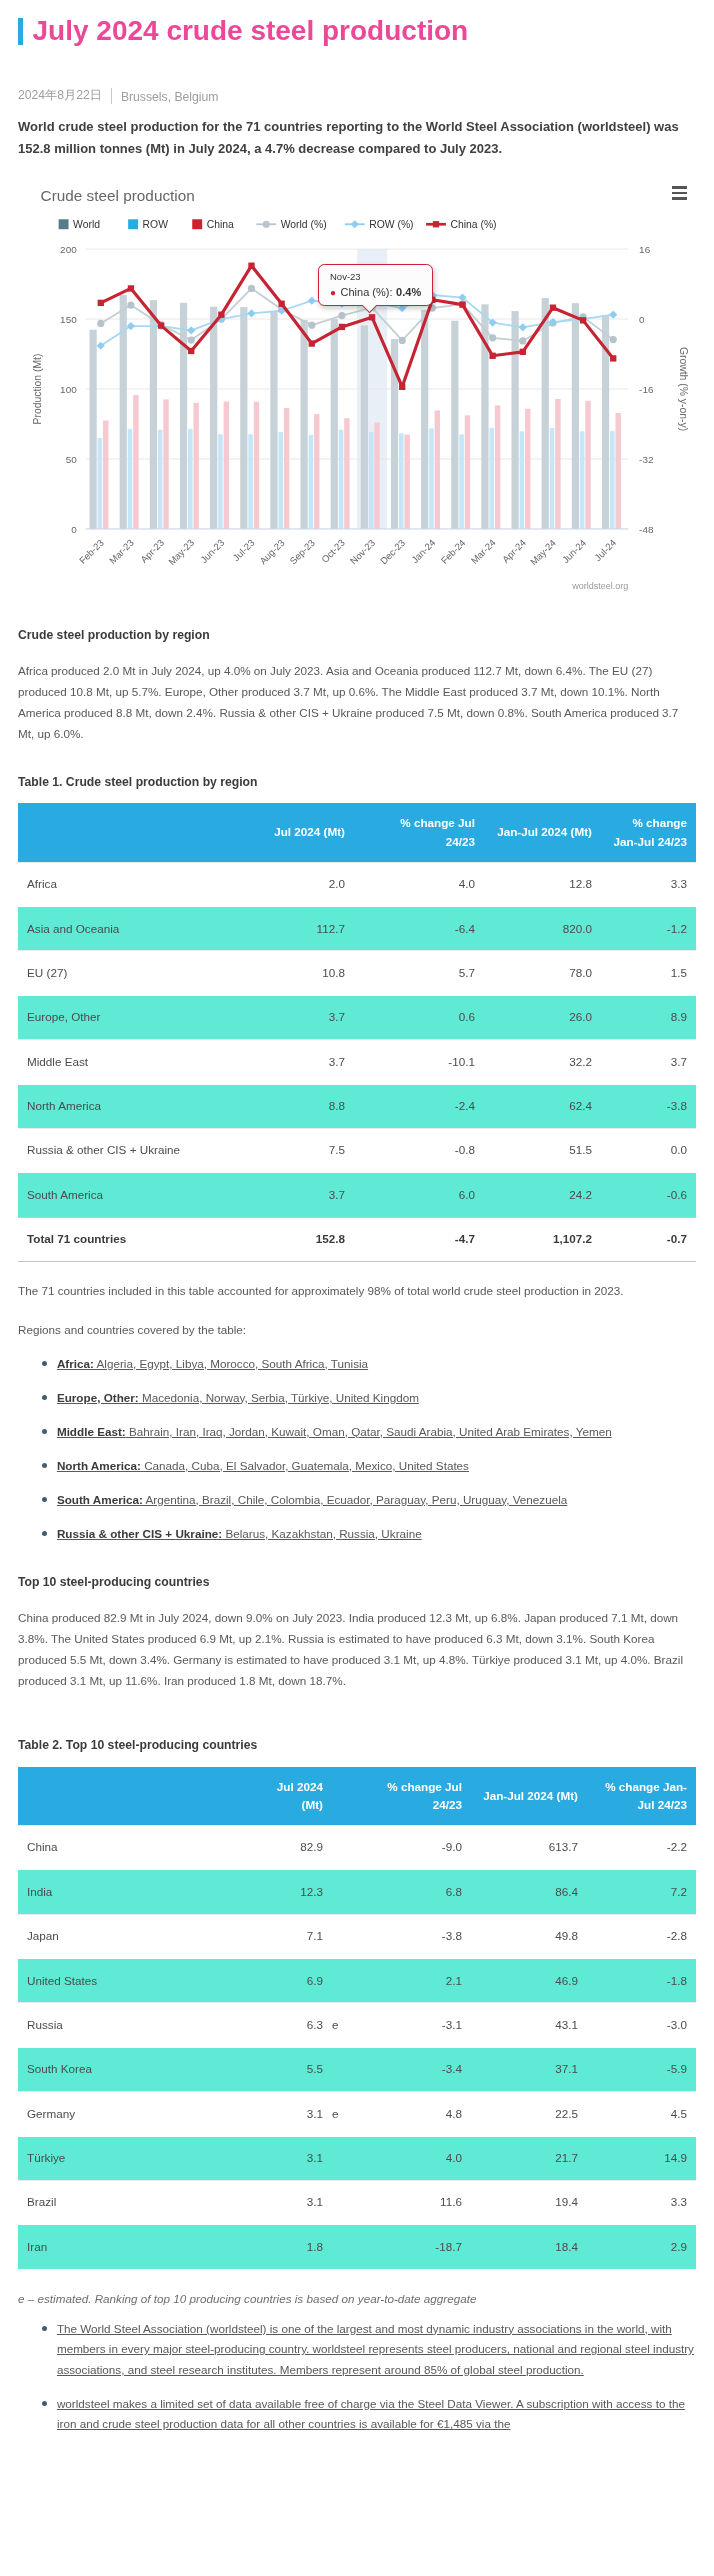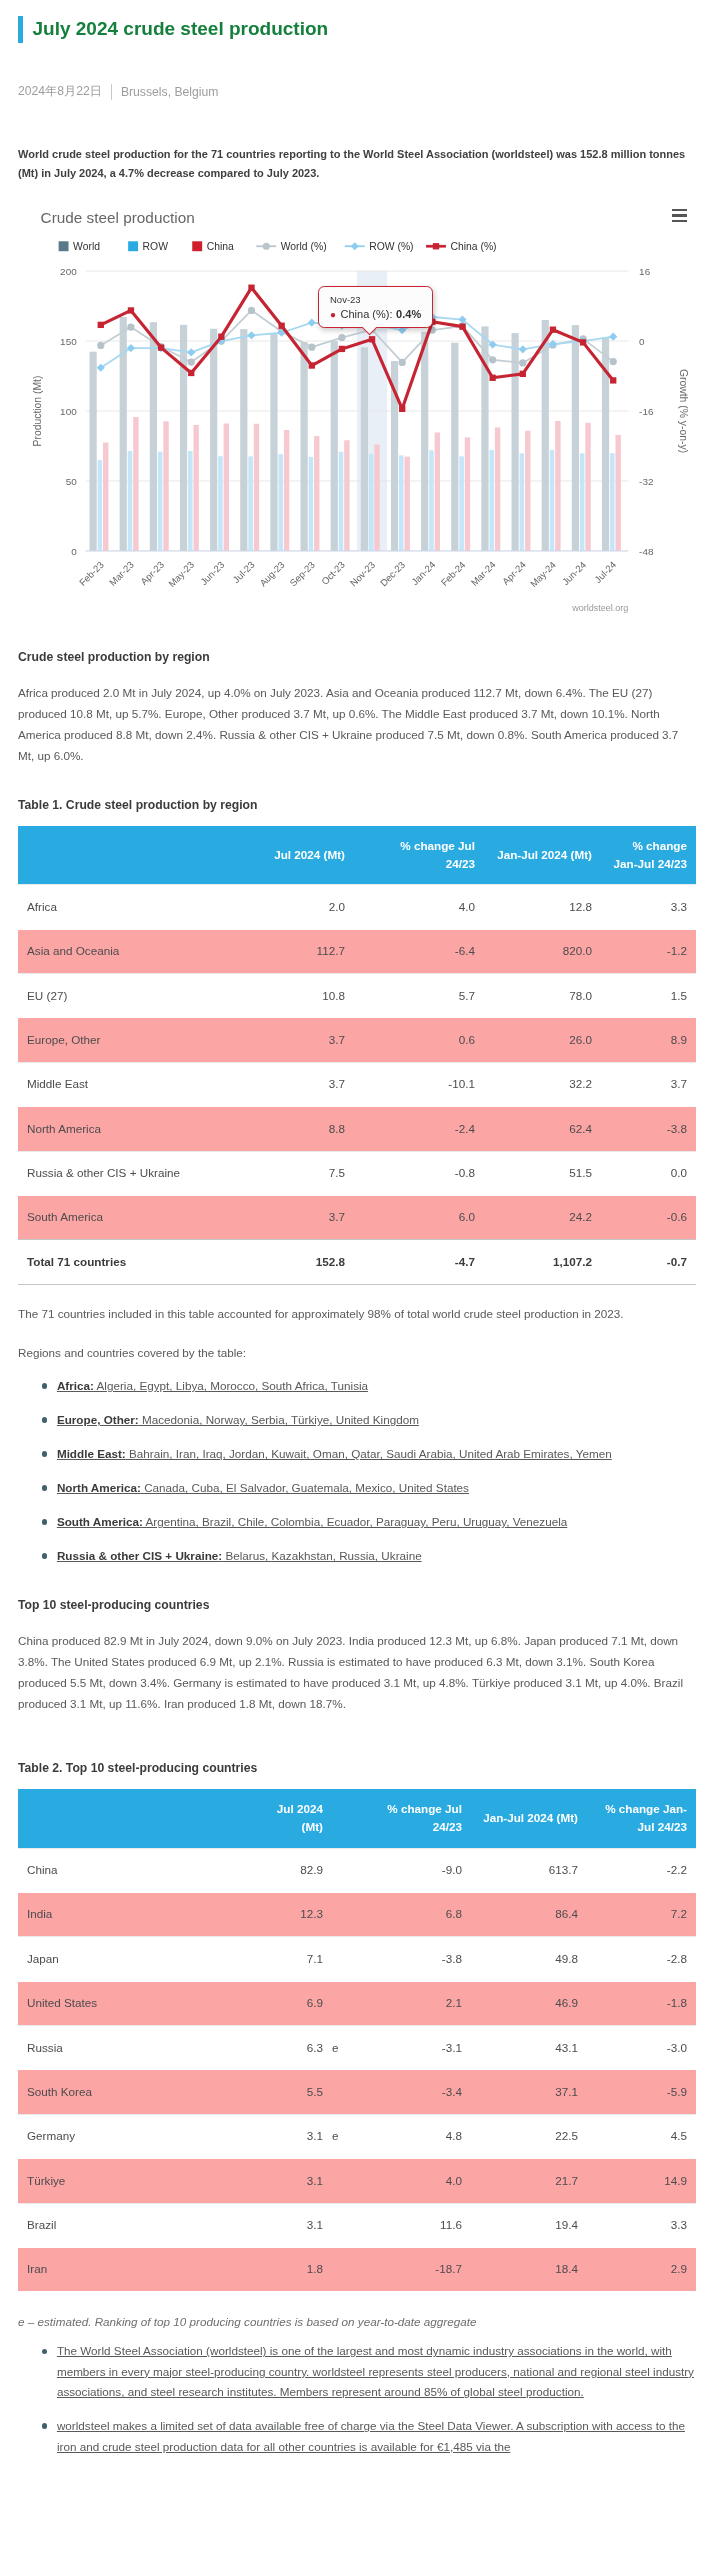--- a/index.html
+++ b/index.html
@@ -1,26 +1,26 @@
 <!DOCTYPE html>
 <html style="font-size:14.5px"><head>
 <meta charset="utf-8">
 <style>
   html,body{margin:0;padding:0;background:#fff;}
   body{width:714px;font-family:"Liberation Sans","DejaVu Sans",sans-serif;color:#58595b;}
   .page{padding:11px 18px 31px;}
 
   .title-row{display:flex;align-items:center;gap:10px;margin-top:5.4px;}
   .title-bar{width:4.5px;height:27px;background:#29abe2;flex:0 0 auto;}
-  h1{font-size:19px;line-height:1.1;color:#15803d;margin:0;font-weight:bold;}
-
-  .date-row{display:flex;align-items:center;gap:9px;margin-top:40px;color:#9d9d9c;font-size:12.2px;}
+  h1{font-size:28px;line-height:1.1;color:#ec4899;margin:0;font-weight:bold;}
+
+  .date-row{display:flex;align-items:flex-end;gap:9px;margin-top:40px;color:#9d9d9c;font-size:12.2px;}
   .date-divider{width:0.9px;height:16.3px;background:#c9c9c9;}
 
-  .intro{font-weight:bold;color:#404041;font-size:11px;line-height:1.65;margin:45px 0 0;}
+  .intro{font-weight:bold;color:#404041;font-size:13px;line-height:1.65;margin:12px 0 0;}
 
   .chart-wrap{position:relative;margin-top:12.6px;width:678px;}
   .chart-wrap svg{display:block;}
   .burger{position:absolute;top:14.5px;right:9px;width:15.4px;cursor:pointer;}
   .burger span{display:block;height:2.7px;background:#555;margin-bottom:2.7px;}
 
   .tooltip{position:absolute;left:300px;top:92px;background:#fcfcfc;border:1.4px solid #c92434;
     border-radius:6.3px;padding:6.3px 11px 7.2px;box-shadow:1.8px 2.7px 5.4px rgba(0,0,0,0.18);font-size:11px;color:#333;z-index:5;}
   .tooltip .t-month{font-size:9.5px;margin-bottom:3.6px;color:#333;}
   .tooltip .t-dot{color:#c92434;margin-right:4.5px;font-size:10px;}
@@ -31,21 +31,21 @@
   .section-h{font-weight:bold;color:#3b3b3c;font-size:12.2px;margin:31px 0 0;}
   p.body{font-size:11.7px;line-height:1.8;margin:18px 0 0;color:#58595b;}
 
   table{border-collapse:collapse;margin-top:14.5px;font-size:11.7px;table-layout:fixed;width:678px;}
   th{background:#29abe2;color:#fff;font-weight:bold;text-align:right;padding:11px 9px;line-height:1.55;vertical-align:middle;}
   th.name{text-align:left;}
   th.ecol{padding:11px 0;}
   td{padding:13.5px 9px;text-align:right;color:#4c4c4d;border-top:0.9px solid #eaeaea;line-height:1.4;}
   td.name{text-align:left;}
   td.ecol{padding:13.5px 0;text-align:left;}
-  tbody tr.alt td{background:#fca5a5;border-top:0.9px solid #fff;}
+  tbody tr.alt td{background:#5eead4;border-top:0.9px solid #fff;}
   tfoot td{font-weight:bold;border-top:0.9px solid #c6c6c6;border-bottom:0.9px solid #c6c6c6;color:#3b3b3c;}
 
   ul.bullets{list-style:none;padding:0 0 0 23.5px;margin:7.2px 0 0;text-decoration:underline;}
   ul.bullets li{position:relative;padding-left:15.4px;font-size:11.7px;line-height:1.75;margin-top:13.5px;color:#58595b;}
   ul.bullets li::before{content:"";position:absolute;left:0;top:7.2px;width:5.4px;height:5.4px;border-radius:50%;background:#41606e;}
   ul.bullets li b{color:#3b3b3c;}
 
   .footnote{font-style:italic;color:#6e6e6e;font-size:11.7px;margin-top:23.5px;}
 </style>
 </head>

